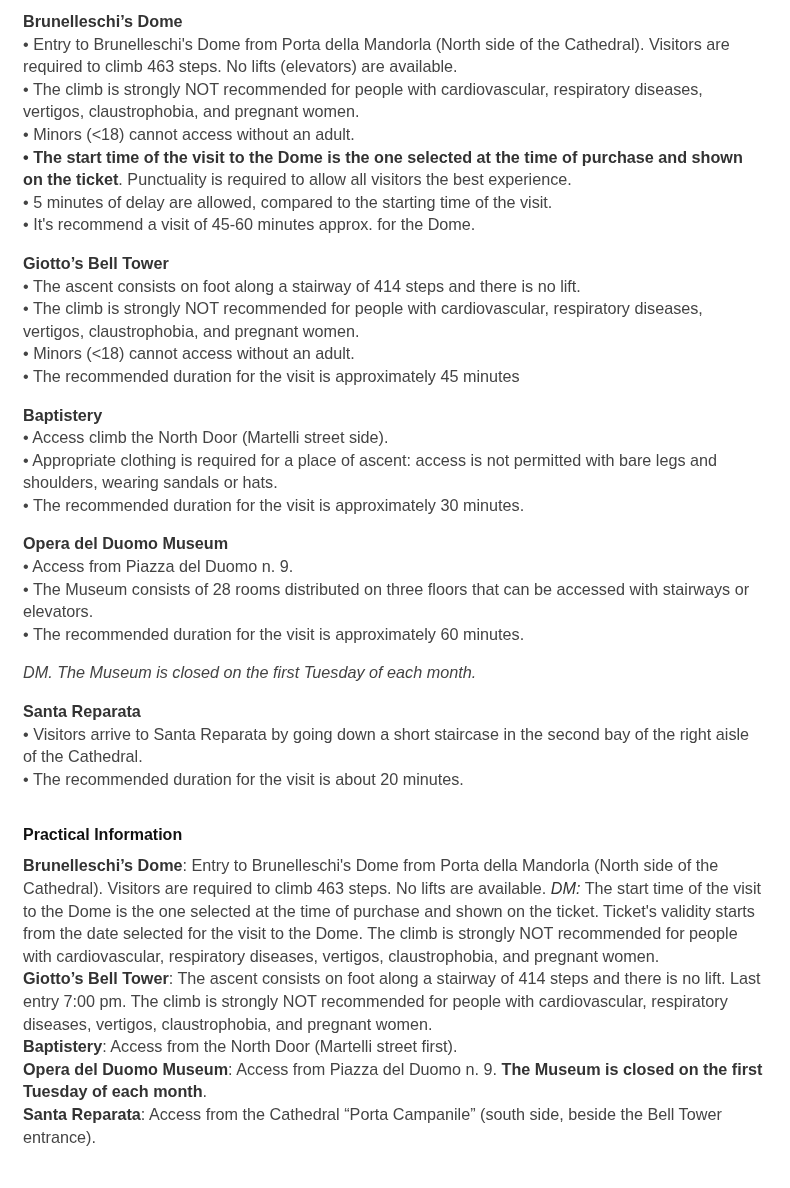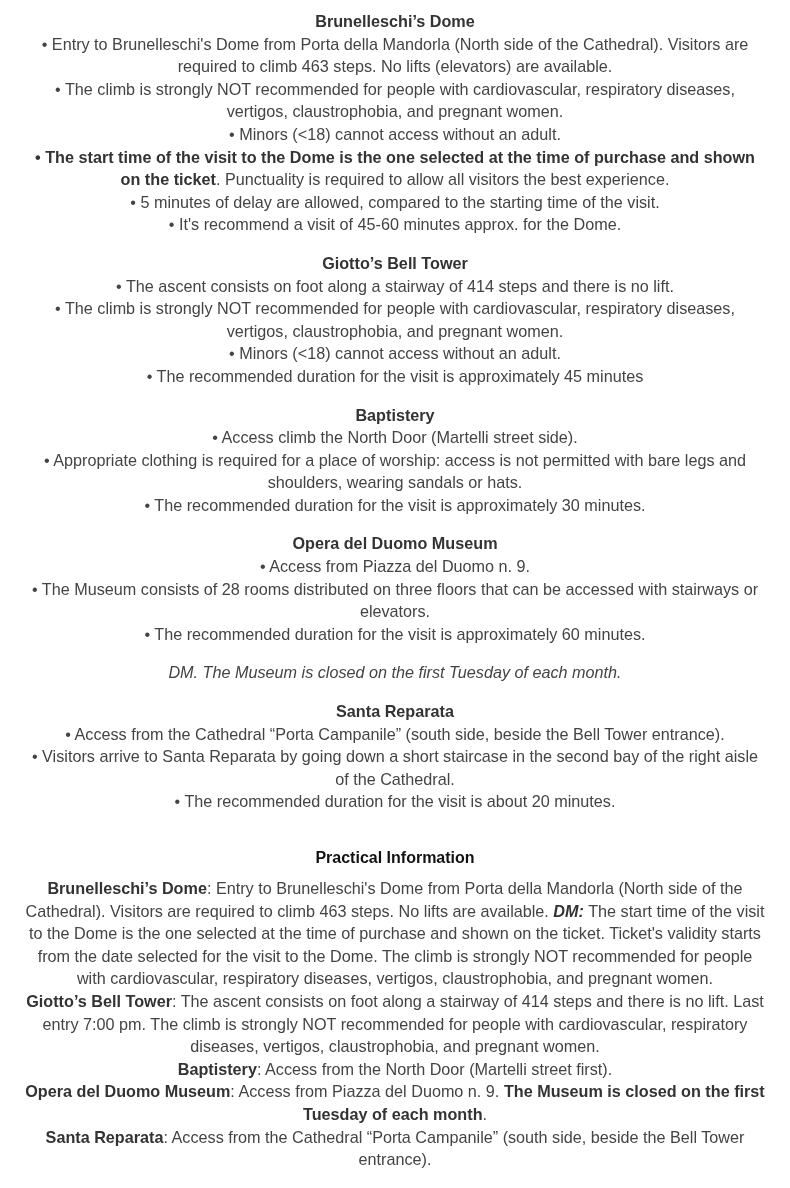--- a/index.html
+++ b/index.html
@@ -5,40 +5,40 @@
     html, body { margin: 0; padding: 0; background: #ffffff; }
     body {
       width: 790px;
       height: 1188px;
       overflow: hidden;
       font-family: "Liberation Sans", "DejaVu Sans", sans-serif;
       color: #444444;
       font-size: 16.2px;
       line-height: 22.6px;
     }
-    .page { padding: 10px 23px 0 23px; text-align: center; }
+    .page { padding: 10px 23px 0 23px; }
     .section { margin: 0 0 16px 0; }
     .section-title {
       font-weight: bold;
       color: #333333;
       margin: 0;
     }
     .line { margin: 0; }
     .u { text-underline-offset: 2px; }
     .b { font-weight: bold; color: #333333; }
     .note { font-style: italic; margin: 0 0 16px 0; }
     .h2 {
       font-size: 16px;
       line-height: 30px;
       font-weight: bold;
       color: #111111;
       margin: 30px 0 4px 0;
     }
     .pi p { margin: 0; }
-    .bi { font-weight: bold; font-style: italic; color: #333333; }
+    .bi { font-weight: normal; font-style: italic; color: #333333; }
   </style>
 </head>
 <body>
 
 <div class="page">
 
   <div class="section">
     <p class="section-title">Brunelleschi’s Dome</p>
     <p class="line"><span>• </span><span>Entry to Brunelleschi's Dome from Porta della Mandorla (North side of the Cathedral). Visitors are required to climb 463 steps. No lifts (elevators) are available.</span></p>
     <p class="line"><span>• </span><span class="u">The climb is strongly NOT recommended for people with cardiovascular, respiratory diseases, vertigos, claustrophobia, and pregnant women</span><span>.</span></p>
@@ -52,35 +52,34 @@
     <p class="section-title">Giotto’s Bell Tower</p>
     <p class="line"><span>• </span><span>The ascent consists on foot along a stairway of 414 steps and there is no lift.</span></p>
     <p class="line"><span>• </span><span class="u">The climb is strongly NOT recommended for people with cardiovascular, respiratory diseases, vertigos, claustrophobia, and pregnant women</span><span>.</span></p>
     <p class="line"><span>• </span><span>Minors (&lt;18) cannot access without an adult.</span></p>
     <p class="line"><span>• </span><span>The recommended duration for the visit is approximately 45 minutes</span></p>
   </div>
 
   <div class="section">
     <p class="section-title">Baptistery</p>
     <p class="line"><span>• </span><span>Access climb the North Door (Martelli street side).</span></p>
-    <p class="line"><span>• </span><span>Appropriate clothing is required for a place of worship: access is not permitted with bare legs and shoulders, wearing sandals or hats.</span></p>
+    <p class="line"><span>• </span><span>Appropriate clothing is required for a place of ascent: access is not permitted with bare legs and shoulders, wearing sandals or hats.</span></p>
     <p class="line"><span>• </span><span>The recommended duration for the visit is approximately 30 minutes.</span></p>
   </div>
 
   <div class="section">
     <p class="section-title">Opera del Duomo Museum</p>
     <p class="line"><span>• </span><span>Access from Piazza del Duomo n. 9.</span></p>
     <p class="line"><span>• </span><span>The Museum consists of 28 rooms distributed on three floors that can be accessed with stairways or elevators.</span></p>
     <p class="line"><span>• </span><span>The recommended duration for the visit is approximately 60 minutes.</span></p>
   </div>
   <p class="note">DM. The Museum is closed on the first Tuesday of each month.</p>
 
   <div class="section">
     <p class="section-title">Santa Reparata</p>
-    <p class="line"><span>• </span><span>Access from the Cathedral “Porta Campanile” (south side, beside the Bell Tower entrance).</span></p>
     <p class="line"><span>• </span><span>Visitors arrive to Santa Reparata by going down a short staircase in the second bay of the right aisle of the Cathedral.</span></p>
     <p class="line"><span>• </span><span>The recommended duration for the visit is about 20 minutes.</span></p>
   </div>
 
   <h2 class="h2">Practical Information</h2>
   <div class="pi">
     <p><span class="b">Brunelleschi’s Dome</span><span>: Entry to Brunelleschi's Dome from Porta della Mandorla (North side of the Cathedral). Visitors are required to climb 463 steps. No lifts are available. </span><span class="bi">DM:</span><span> The start time of the visit to the Dome is the one selected at the time of purchase and shown on the ticket. </span><span class="u">Ticket's validity starts from the date selected for the visit to the Dome</span><span>. The climb is strongly NOT recommended for people with cardiovascular, respiratory diseases, vertigos, claustrophobia, and pregnant women.</span></p>
     <p><span class="b">Giotto’s Bell Tower</span><span>: The ascent consists on foot along a stairway of 414 steps and there is no lift. Last entry 7:00 pm. The climb is strongly NOT recommended for people with cardiovascular, respiratory diseases, vertigos, claustrophobia, and pregnant women.</span></p>
     <p><span class="b">Baptistery</span><span>: Access from the North Door (Martelli street first).</span></p>
     <p><span class="b">Opera del Duomo Museum</span><span>: Access from Piazza del Duomo n. 9. </span><span class="b">The Museum is closed on the first Tuesday of each month</span><span>.</span></p>

